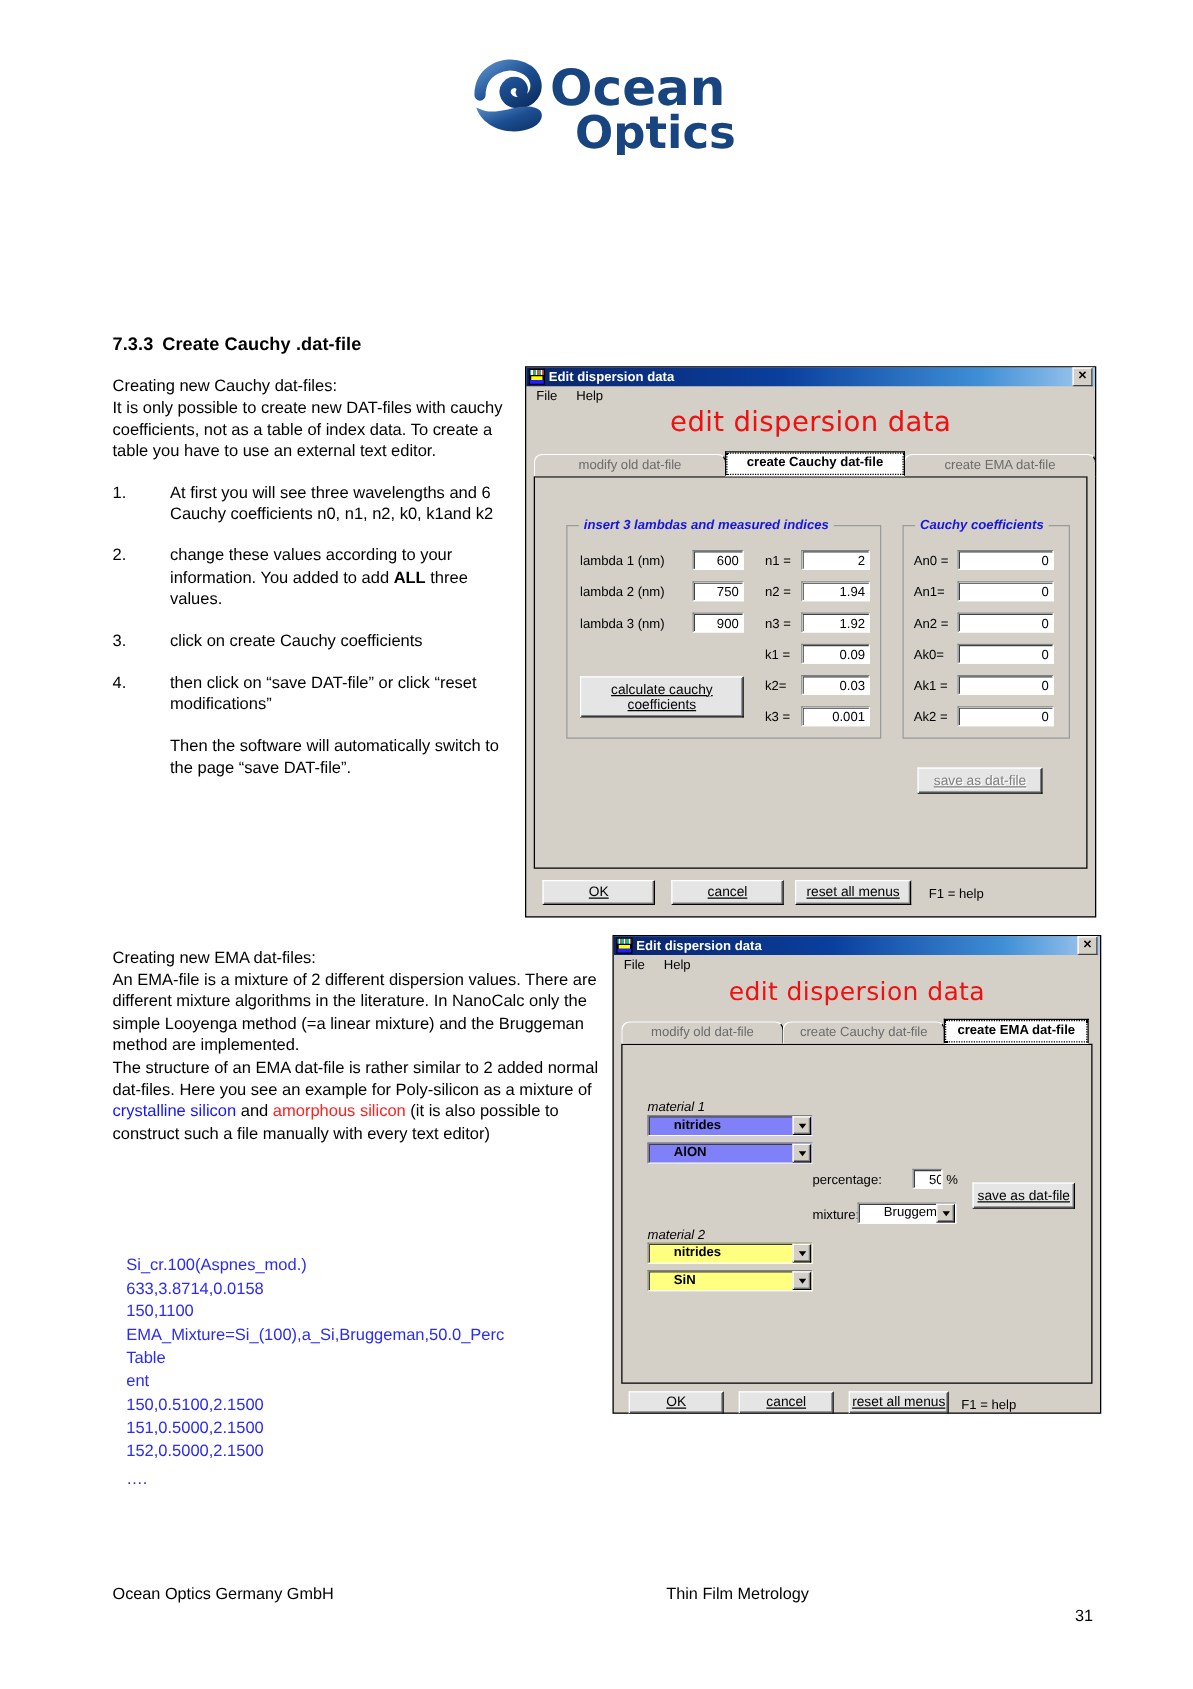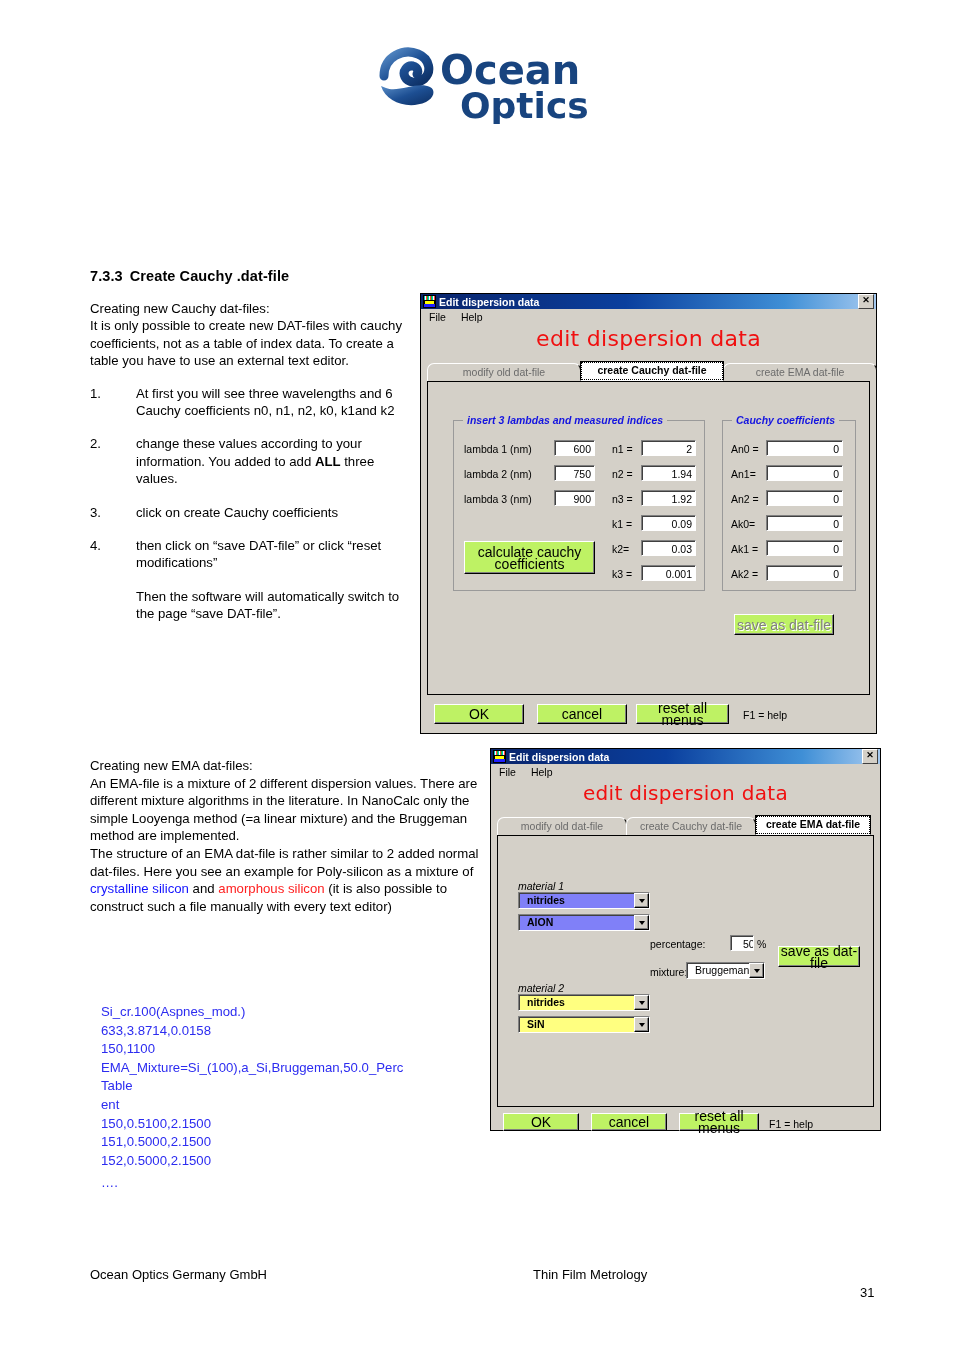--- a/index.html
+++ b/index.html
@@ -106,38 +106,39 @@
   .fld-label{position:absolute;font-size:10.5px;color:#000;white-space:nowrap;}
   .tinput{
     position:absolute;background:#fff;
     border-top:1px solid #808080;border-left:1px solid #808080;
     border-right:1px solid #fff;border-bottom:1px solid #fff;
     box-shadow:inset 1px 1px 0 #404040;
     font-size:10.5px;text-align:right;padding:1px 3px 0 12px;color:#000;
     font-family:"Liberation Sans",sans-serif;box-sizing:border-box;
   }
   .btn{
-    position:absolute;background:#bef264;
+    position:absolute;background:#e5e5e5;
     border-top:1px solid #fff;border-left:1px solid #fff;
     border-right:1px solid #000;border-bottom:1px solid #000;
     box-shadow:inset -1px -1px 0 #808080;
-    font-size:14px;color:#000;text-align:center;cursor:pointer;
+    font-size:11px;color:#000;text-align:center;cursor:pointer;
     display:flex;align-items:center;justify-content:center;box-sizing:border-box;
     line-height:12px;
+    text-decoration:underline;
   }
   .btn.disabled{color:#808080;text-shadow:1px 1px 0 #fff;}
 
   .combo{
     position:absolute;display:flex;align-items:stretch;box-sizing:border-box;
     border-top:1px solid #808080;border-left:1px solid #808080;
     border-right:1px solid #fff;border-bottom:1px solid #fff;
     box-shadow:inset 1px 1px 0 #404040;
   }
   .combo .cval{
-    flex:1 1 auto;font-size:10.5px;padding:1px 0 0 8px;
+    flex:1 1 auto;font-size:10.5px;padding:1px 0 0 20px;
     white-space:nowrap;overflow:hidden;color:#000;
   }
   .combo.bold .cval{font-weight:bold;}
   .combo .arrow{
     flex:0 0 auto;width:13px;background:#d4d0c8;
     border-top:1px solid #fff;border-left:1px solid #fff;
     border-right:1px solid #000;border-bottom:1px solid #000;
     box-shadow:inset -1px -1px 0 #808080;
     display:flex;align-items:center;justify-content:center;
   }

